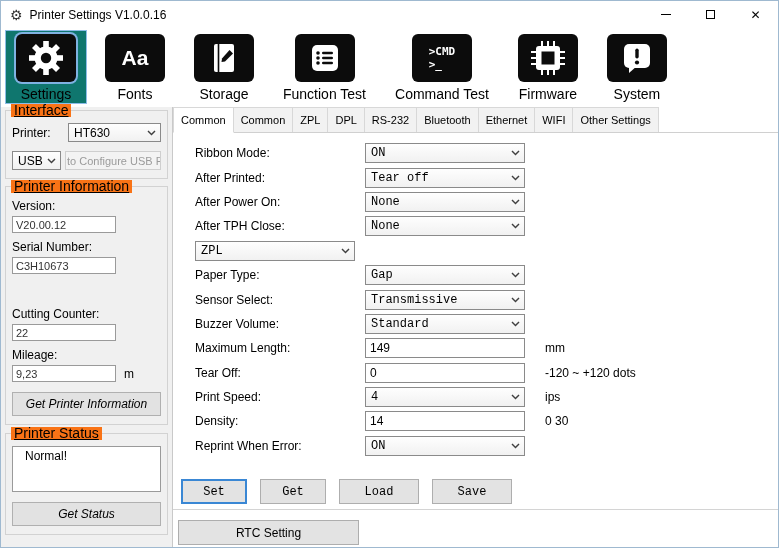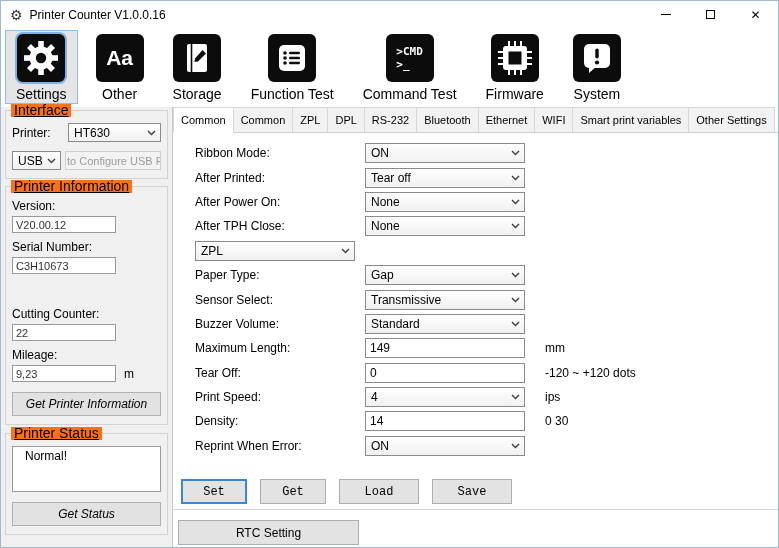--- a/index.html
+++ b/index.html
@@ -13,22 +13,22 @@
   .title-text { font-size:12px; }
   .window-controls { margin-left:auto; display:flex; height:100%; }
   .win-btn { width:45px; display:flex; align-items:center; justify-content:center; }
   .min-glyph { display:block; width:10px; height:1px; background:#000; }
   .max-glyph { display:block; width:9px; height:9px; border:1px solid #000; }
   .close-glyph { font-size:12px; line-height:1; }
 
   
   .toolbar { flex:0 0 79px; display:flex; align-items:flex-start; gap:7px; padding:2px 0 0 4px; background:#fff; }
   .tool { display:flex; flex-direction:column; align-items:center; padding:3px 10px 1px; border:1px solid transparent; }
-  .tool.selected { background:#e5e5e5; border-color:#8dbde8; }
-  .tile { width:48px; height:48px; background:#0c0c0c; border-radius:6px; display:flex; align-items:center; justify-content:center; overflow:hidden; }
+  .tool.selected { background:#0f766e; border-color:#8dbde8; }
+  .tile { width:60px; height:48px; background:#0c0c0c; border-radius:6px; display:flex; align-items:center; justify-content:center; overflow:hidden; }
   .tool.selected .tile { box-shadow:0 0 0 2px #7fb2e2; }
   .tool-label { margin-top:4px; font-size:14px; white-space:nowrap; }
   .ticon { display:flex; align-items:center; justify-content:center; }
   .aa-glyph { color:#fff; font-size:21px; font-weight:bold; }
   .cmd-glyph { font-family:"DejaVu Sans Mono",monospace; font-size:11px; font-weight:bold; color:#fff; line-height:13px; text-align:left; }
 
   
   .content { flex:1; display:flex; min-height:0; }
 
   
@@ -57,39 +57,39 @@
 
   
   .main { flex:1; display:flex; flex-direction:column; background:#fff; min-width:0; overflow:hidden; }
   .tabs { flex:0 0 20px; display:flex; align-items:flex-end; border-bottom:1px solid #d0d0d0; background:#fff; }
   .tab { height:17px; display:flex; align-items:center; padding:12px 7px; font-size:11px; background:#f2f2f2; border:1px solid #d8d8d8; border-left:none; border-bottom:none; white-space:nowrap; }
   .tab:first-child { border-left:1px solid #d8d8d8; }
   .tab.selected { height:20px; background:#fff; margin-bottom:-1px; border-bottom:1px solid #fff; }
   .tabpage { height:377px; border-bottom:1px solid #d4d4d4; padding:8px 0 0 22px; }
   .frow { display:flex; align-items:center; height:24.4px; }
   .flabel { width:170px; flex:0 0 170px; font-size:12px; }
-  .fctrl { width:160px; flex:0 0 160px; }
+  .fctrl { width:160px; flex:0 0 160px;font-family:Liberation Mono, monospace; }
   .combo.fctrl { height:20px; }
   .textbox { height:20px; border:1px solid #8a8a8a; background:#fff; font-size:12px; padding:0 4px; font-family:inherit; }
   .unit { margin-left:20px; font-size:12px; white-space:nowrap; }
   .action-row { display:flex; gap:13px; margin-top:21px; margin-left:-14px; }
   .action-btn { height:25px; width:66px; background:#e3e3e3; border:1px solid #aeaeae; font-size:12px; font-family:Liberation Mono, monospace; }
   .action-btn:nth-child(3), .action-btn:nth-child(4) { width:80px; }
   .action-btn.default { border:2px solid #3a87d4; }
   .rtc-row { padding:10px 0 0 5px; background:#fff; }
   .rtc-btn { width:181px; height:25px; background:#e3e3e3; border:1px solid #aeaeae; font-size:12px; font-family:inherit; }
 </style>
 </head>
 <body>
 
 <div class="window">
 
   <div class="titlebar">
     <span class="title-icon">⚙</span>
-    <span class="title-text">Printer Counter  V1.0.0.16</span>
+    <span class="title-text">Printer Settings  V1.0.0.16</span>
     <div class="window-controls">
       <div class="win-btn">
           <span class="min-glyph"></span>
         </div>
       <div class="win-btn">
           <span class="max-glyph"></span>
         </div>
       <div class="win-btn">
           <span class="close-glyph">✕</span>
         </div>
@@ -113,21 +113,21 @@
           </span>
         </div>
         <div class="tool-label">Settings</div>
       </div>
       <div class="tool">
         <div class="tile">
           <span class="ticon">
             <span class="aa-glyph">Aa</span>
           </span>
         </div>
-        <div class="tool-label">Other</div>
+        <div class="tool-label">Fonts</div>
       </div>
       <div class="tool">
         <div class="tile">
           <span class="ticon">
             <svg width="34" height="34" viewBox="0 0 34 34">
               <rect x="7" y="3" width="20" height="28" rx="2" fill="#fff"></rect>
               <line x1="11.5" y1="3" x2="11.5" y2="31" stroke="#0c0c0c" stroke-width="1.6"></line>
               <polygon points="22.5,9 26,12.5 18,20.5 14.5,21 15,17.5" fill="#0c0c0c"></polygon>
             </svg>
           </span>
@@ -256,21 +256,20 @@
     <div class="main">
       <div class="tabs">
           <div class="tab selected">Common</div>
           <div class="tab">Common</div>
           <div class="tab">ZPL</div>
           <div class="tab">DPL</div>
           <div class="tab">RS-232</div>
           <div class="tab">Bluetooth</div>
           <div class="tab">Ethernet</div>
           <div class="tab">WIFI</div>
-          <div class="tab">Smart print variables</div>
           <div class="tab">Other Settings</div>
         </div>
       <div class="tabpage">
         <div class="form">
             <div class="frow">
               <span class="flabel">Ribbon Mode:</span>
               <div class="combo fctrl">
                 <span class="combo-value">ON</span>
                 <svg class="carr" width="9" height="6" viewBox="0 0 9 6">
                   <path d="M1 1 L4.5 4.6 L8 1" stroke="#404040" stroke-width="1.4" fill="none"></path>

